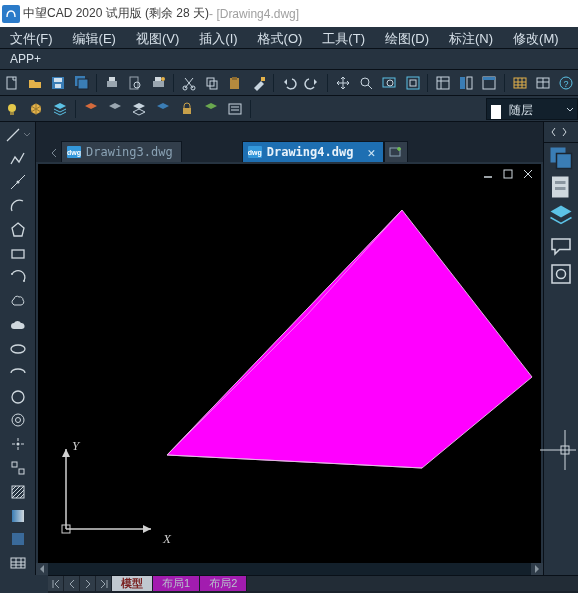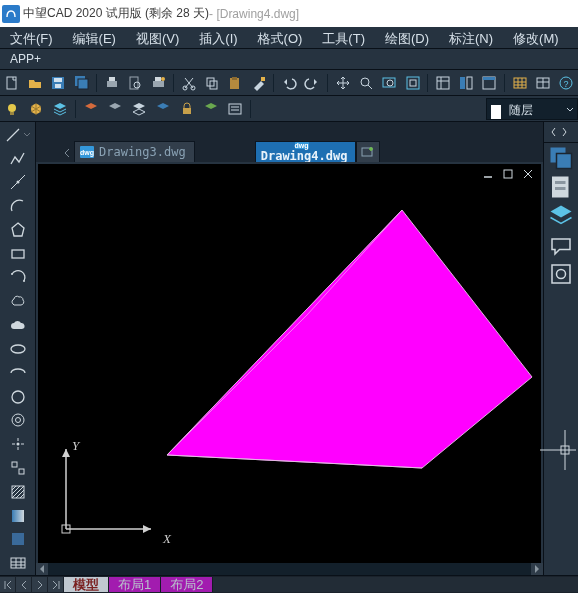--- a/index.html
+++ b/index.html
@@ -45,25 +45,25 @@
 
   
   .main{flex:1;display:flex;min-height:0;}
   .left-tools{width:35px;background:var(--bg);border-right:1px solid var(--border);display:flex;flex-direction:column;align-items:center;padding-top:1px;}
   .left-tools .row{width:34px;height:25px;display:flex;align-items:center;justify-content:center;}
   .left-tools svg{width:18px;height:18px;}
   .left-tools .wdd{width:10px;display:flex;align-items:center;justify-content:center;}
   .left-tools .wdd svg{width:6px;height:6px;}
 
   .center{flex:1;display:flex;flex-direction:column;min-width:0;}
-  .filetabs{height:40px;background:var(--bg-dark);display:flex;align-items:flex-end;padding-left:24px;}
+  .filetabs{height:40px;background:var(--bg-dark);display:flex;align-items:flex-end;padding-left:11px;}
   .filetabs .chevL{width:14px;height:18px;display:flex;align-items:center;justify-content:center;}
   .filetab{height:20px;display:flex;align-items:center;font-size:12px;color:#cfe6f5;padding:0 8px 0 5px;border:1px solid var(--tab-border);border-bottom:none;margin-right:0px;font-family:"NSimSun","SimSun",monospace;}
   .filetab.inactive{background:var(--tab-inactive);color:#8aa2b4;}
-  .filetab.active{background:var(--tab-active);color:#e8f2fa;font-weight:bold;flex-direction:column;}
+  .filetab.active{background:var(--tab-active);color:#e8f2fa;font-weight:bold;}
   .filetab .ficon{width:14px;height:12px;background:#3498db;margin-right:5px;border-radius:1px;position:relative;font-size:7px;color:#fff;display:flex;align-items:center;justify-content:center;font-family:Arial;font-weight:bold;}
   .filetab .close{margin-left:14px;color:#cfe6f5;font-size:13px;}
   .newtab{width:22px;height:20px;display:flex;align-items:center;justify-content:center;background:var(--tab-inactive);border:1px solid var(--tab-border);border-bottom:none;margin-left:0;}
 
   .viewport-wrap{flex:1;background:var(--bg);padding:2px 2px 0 2px;display:flex;min-height:0;}
   .viewport{flex:1;background:#000;position:relative;border:1px solid #000;}
   .vp-controls{position:absolute;top:3px;right:5px;display:flex;gap:6px;}
   .vp-controls div{width:14px;height:12px;color:#d0d0d0;font-size:11px;display:flex;align-items:center;justify-content:center;}
 
   .ucs{position:absolute;left:12px;bottom:18px;}
@@ -73,21 +73,21 @@
 
   .hscroll{height:12px;background:#1a232d;display:flex;align-items:center;}
   .hscroll .sarrow{width:12px;height:12px;background:#2f3c49;display:flex;align-items:center;justify-content:center;}
   .hscroll .strack{flex:1;height:12px;background:#13202b;}
 
   .right-tools{width:34px;background:var(--bg);border-left:1px solid var(--border);display:flex;flex-direction:column;align-items:center;}
   .right-tools .pager{height:20px;width:100%;display:flex;align-items:center;justify-content:center;border-bottom:1px solid var(--border);}
   .right-tools .rbtn{width:30px;height:28px;display:flex;align-items:center;justify-content:center;margin-top:1px;}
 
   
-  .bottomtabs{height:17px;background:#1a222b;display:flex;align-items:center;font-size:13px;border-top:1px solid var(--border);}
+  .bottomtabs{height:17px;background:#1a222b;display:flex;align-items:flex-start;font-size:11px;border-top:1px solid var(--border);margin-left:48px;}
   .bottomtabs .nav{width:15px;height:15px;background:#303c48;display:flex;align-items:center;justify-content:center;margin-right:1px;}
   .bottomtabs .btab{height:15px;padding:0 9px;background:#a21caf;color:#b8c2cc;display:flex;align-items:center;border-right:1px solid #141c24;}
   .bottomtabs .btab.active{background:var(--model-active);color:#7a2020;font-weight:bold;}
   .bottomtabs .space{flex:1;background:#222c36;height:15px;}
 
   .cross{position:absolute;right:2px;top:430px;pointer-events:none;}
 </style>
 </head>
 <body>
 <div id="app">

